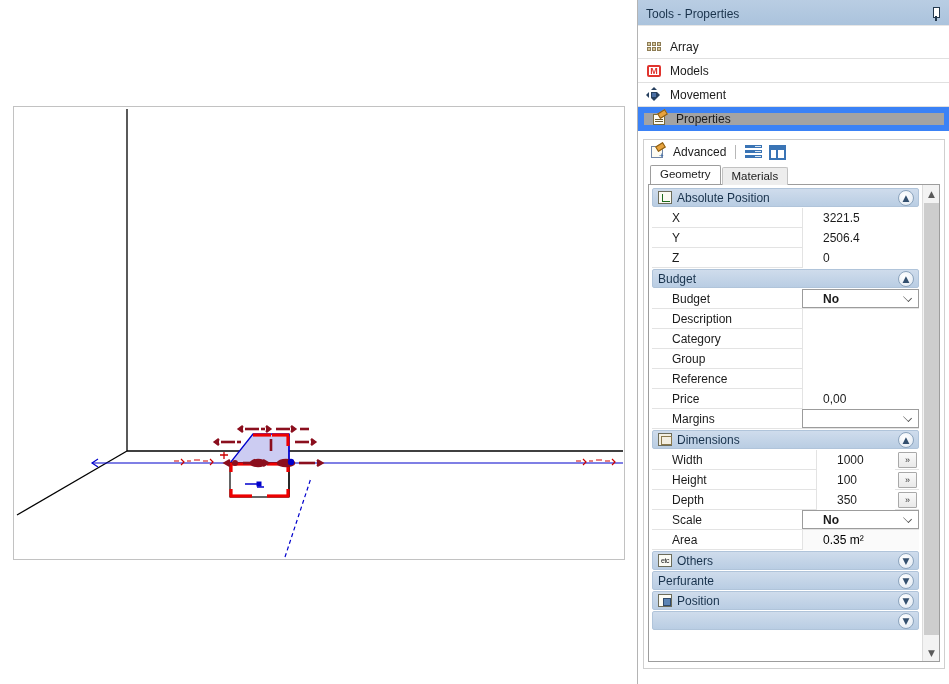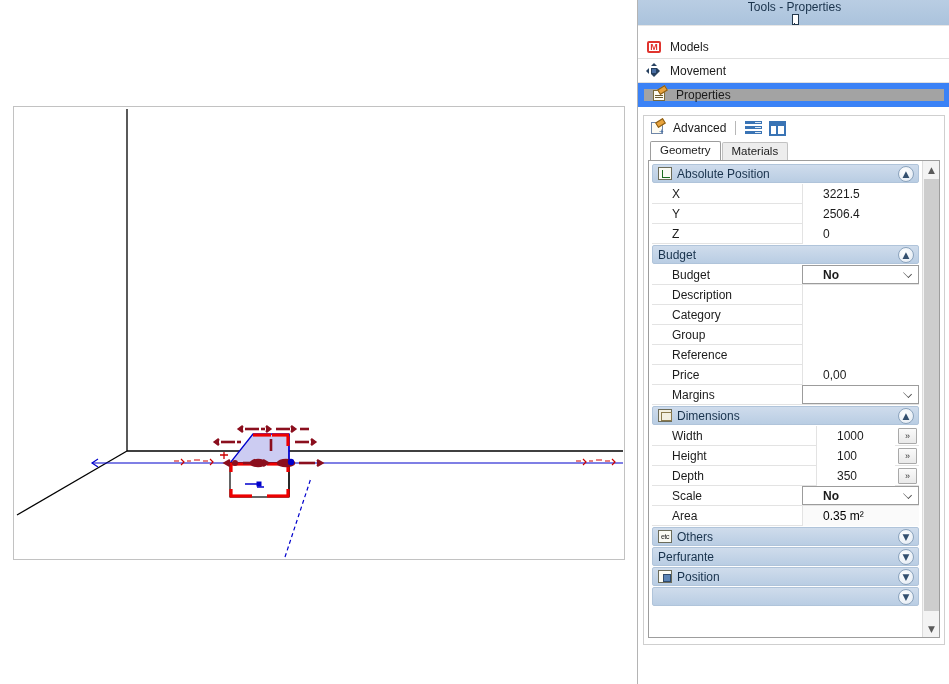--- a/index.html
+++ b/index.html
@@ -31,21 +31,21 @@
   #tools-panel {
     position: absolute; left: 637px; top: 0; width: 312px; height: 684px;
     background: #f0f0f0;
     border-left: 1px solid #b4b4b4;
   }
   #panel-title {
     height: 28px;
     background: linear-gradient(to bottom,#b9cde3 0%, #a9c2dc 100%);
     display: flex; align-items: center;
     padding: 0 6px 0 8px;
-    font-size: 12px; color: #19324b; flex-direction: column;
+    font-size: 12px; color: #19324b;
   }
   #panel-title .t { flex: 1; }
   .pin-icon { width: 14px; height: 14px; position: relative; }
   .pin-icon::before {
     content:""; position:absolute; left:4px; top:0; width:5px; height:9px;
     border:1.6px solid #23384d; background:#fff;
   }
   .pin-icon::after {
     content:""; position:absolute; left:6px; top:9px; width:1.6px; height:5px;
     background:#23384d;
@@ -122,21 +122,21 @@
   .ico-cat { width:17px;height:15px;position:relative; }
   .ico-cat i { position:absolute; left:0; width:17px; height:3px; background:#3a74b5; }
   .ico-cat i:nth-child(1){top:0;} .ico-cat i:nth-child(2){top:5px;} .ico-cat i:nth-child(3){top:10px;}
   .ico-cat i::after { content:""; position:absolute; right:1px; top:1px; width:6px; height:1px; background:#dbe8f5; }
   .ico-grid { width:17px;height:15px;position:relative; border:2px solid #3a74b5; background:#fff; }
   .ico-grid::before { content:""; position:absolute; left:0; top:0; width:100%; height:3px; background:#3a74b5; }
   .ico-grid::after { content:""; position:absolute; left:5px; top:3px; width:1.5px; height:8px; background:#3a74b5; }
   #adv-label { font-size:12px; }
 
   
-  #tabs { display:flex; padding-left:6px; height:20px; align-items:center; }
+  #tabs { display:flex; padding-left:6px; height:20px; align-items:flex-end; }
   .tab {
     padding: 2px 9px 3px 9px;
     font-size: 11.5px;
     border: 1px solid #c2c2c2;
     border-bottom: none;
     background: #ededed;
     margin-right: 1px;
     border-radius: 2px 2px 0 0;
     position: relative; top:1px;
   }
@@ -345,20 +345,31 @@
 
     <div id="panel-title">
       <span class="t">Tools - Properties</span>
       <span class="pin-icon"></span>
     </div>
 
     <div id="panel-body">
 
       <div class="nav-list">
 
+        <div class="nav-item">
+          <span class="nav-ico ico-array">
+            <i style="left:1px;top:3px"></i>
+              <i style="left:6px;top:3px"></i>
+              <i style="left:11px;top:3px"></i>
+            <i style="left:1px;top:8px"></i>
+              <i style="left:6px;top:8px"></i>
+              <i style="left:11px;top:8px"></i>
+          </span>
+          <span class="nav-label">Array</span>
+        </div>
 
         <div class="nav-item">
           <span class="nav-ico ico-models">
               <span>M</span>
             </span>
           <span class="nav-label">Models</span>
         </div>
 
         <div class="nav-item">
           <span class="nav-ico ico-move">

